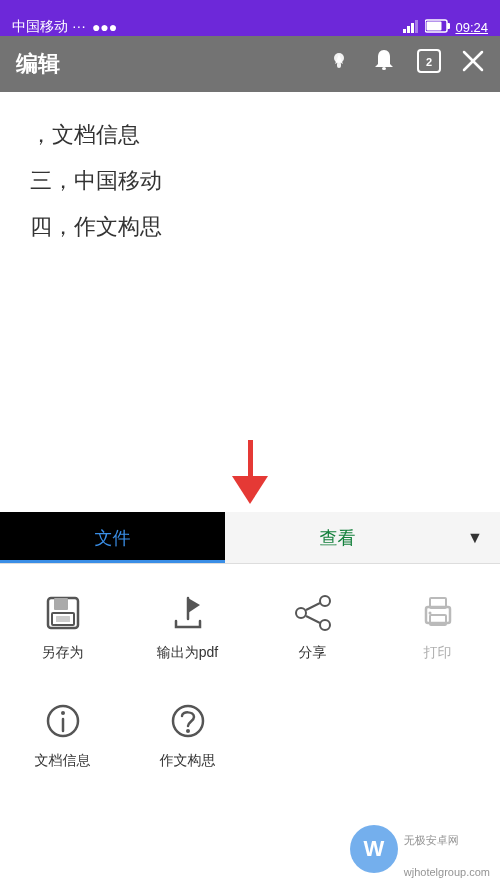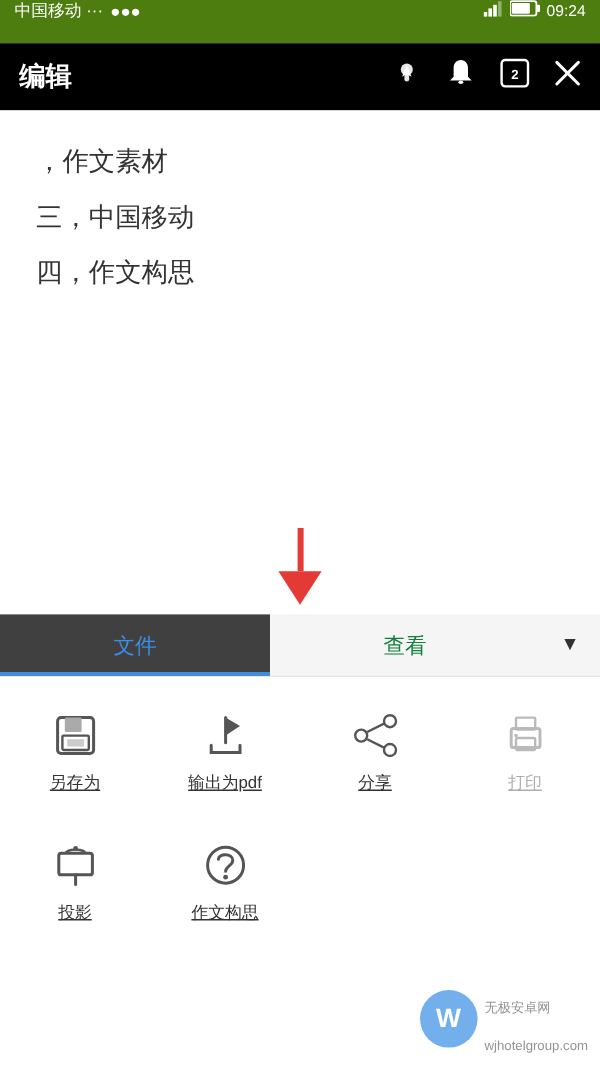--- a/index.html
+++ b/index.html
@@ -9,36 +9,36 @@
       font-family: 'PingFang SC', 'Microsoft YaHei', sans-serif;
       background: #fff;
       overflow: hidden;
       position: relative;
     }
 
     
     .status-bar {
       width: 100%;
       height: 36px;
-      background: #4d7c0f;
-      display: flex;
-      align-items: flex-start;
+      background: #6d28d9;
+      display: flex;
+      align-items: flex-end;
       justify-content: space-between;
       padding: 0 12px;
       color: white;
       font-size: 14px;
     }
     .status-left { display: flex; align-items: center; gap: 6px; }
-    .status-right { display: flex; align-items: center; gap: 4px; font-size: 13px; }
+    .status-right { display: flex; align-items: center; gap: 4px; font-size: 13px; text-decoration: underline; }
 
     
     .nav-bar {
       width: 100%;
       height: 56px;
-      background: #000000;
+      background: #737373;
       display: flex;
       align-items: center;
       justify-content: space-between;
       padding: 0 16px;
       text-align: center;
     }
     .nav-title {
       color: white;
       font-size: 22px;
       font-weight: bold;
@@ -114,21 +114,21 @@
       flex: 1;
       display: flex;
       align-items: center;
       justify-content: center;
       font-size: 18px;
       cursor: pointer;
       position: relative;
     }
     .tab-item.active {
       color: #3a8ee6;
-      background: #404040;
+      background: #000000;
     }
     .tab-item.active::after {
       content: '';
       position: absolute;
       bottom: 0;
       left: 0;
       right: 0;
       height: 3px;
       background: #3a8ee6;
     }
@@ -160,21 +160,20 @@
       row-gap: 10px;
     }
     .menu-item {
       display: flex;
       flex-direction: column;
       align-items: center;
       justify-content: center;
       padding: 16px 8px 10px;
       cursor: pointer;
       gap: 8px;
-      text-decoration: underline;
     }
     .menu-item.disabled {
       opacity: 0.4;
     }
     .menu-icon {
       width: 46px;
       height: 46px;
       display: flex;
       align-items: center;
       justify-content: center;
@@ -275,21 +274,21 @@
         <line x1="2" y1="2" x2="20" y2="20" stroke="white" stroke-width="2.5" stroke-linecap="round"></line>
         <line x1="20" y1="2" x2="2" y2="20" stroke="white" stroke-width="2.5" stroke-linecap="round"></line>
       </svg>
     </span>
   </div>
 </div>
 
 <div class="content-area">
   <ul class="content-list">
     <li>
-      <span>，作文素材</span>
+      <span>，文档信息</span>
     </li>
     <li>
       <span>三，中国移动</span>
     </li>
     <li>
       <span>四，作文构思</span>
     </li>
   </ul>
 </div>
 
@@ -355,32 +354,31 @@
       <svg viewBox="0 0 40 40" fill="none">
         <rect x="8" y="14" width="24" height="16" rx="2" stroke="#555" stroke-width="2.5" fill="none"></rect>
         <rect x="12" y="5" width="16" height="10" rx="1" stroke="#555" stroke-width="2" fill="none"></rect>
         <rect x="12" y="22" width="16" height="10" rx="1" stroke="#555" stroke-width="2" fill="none"></rect>
         <circle cx="12" cy="20" r="1.5" fill="#555"></circle>
       </svg>
     </div>
     <span class="menu-label">打印</span>
   </div>
 
-
-  <div class="menu-item">
-    <div class="menu-icon">
-      <svg viewBox="0 0 40 40" fill="none">
-        <rect x="6" y="10" width="28" height="18" rx="2" stroke="#555" stroke-width="2.5" fill="none"></rect>
-        <line x1="20" y1="28" x2="20" y2="36" stroke="#555" stroke-width="2.5" stroke-linecap="round"></line>
-        <path d="M12 10 C12 6 28 6 28 10" stroke="#555" stroke-width="2" fill="none"></path>
-        <circle cx="20" cy="6" r="2" fill="#555"></circle>
-      </svg>
-    </div>
-    <span class="menu-label">投影</span>
-  </div>
+  <div class="menu-item">
+    <div class="menu-icon">
+      <svg viewBox="0 0 40 40" fill="none">
+        <circle cx="20" cy="20" r="15" stroke="#555" stroke-width="2.5" fill="none"></circle>
+        <line x1="20" y1="18" x2="20" y2="30" stroke="#555" stroke-width="2.5" stroke-linecap="round"></line>
+        <circle cx="20" cy="12" r="2" fill="#555"></circle>
+      </svg>
+    </div>
+    <span class="menu-label">文档信息</span>
+  </div>
+
 
   <div class="menu-item">
     <div class="menu-icon">
       <svg viewBox="0 0 40 40" fill="none">
         <circle cx="20" cy="20" r="15" stroke="#555" stroke-width="2.5" fill="none"></circle>
         <path d="M14 15 C14 10 26 10 26 16 C26 20 20 21 20 25" stroke="#555" stroke-width="2.5" stroke-linecap="round" fill="none"></path>
         <circle cx="20" cy="30" r="2" fill="#555"></circle>
       </svg>
     </div>
     <span class="menu-label">作文构思</span>

